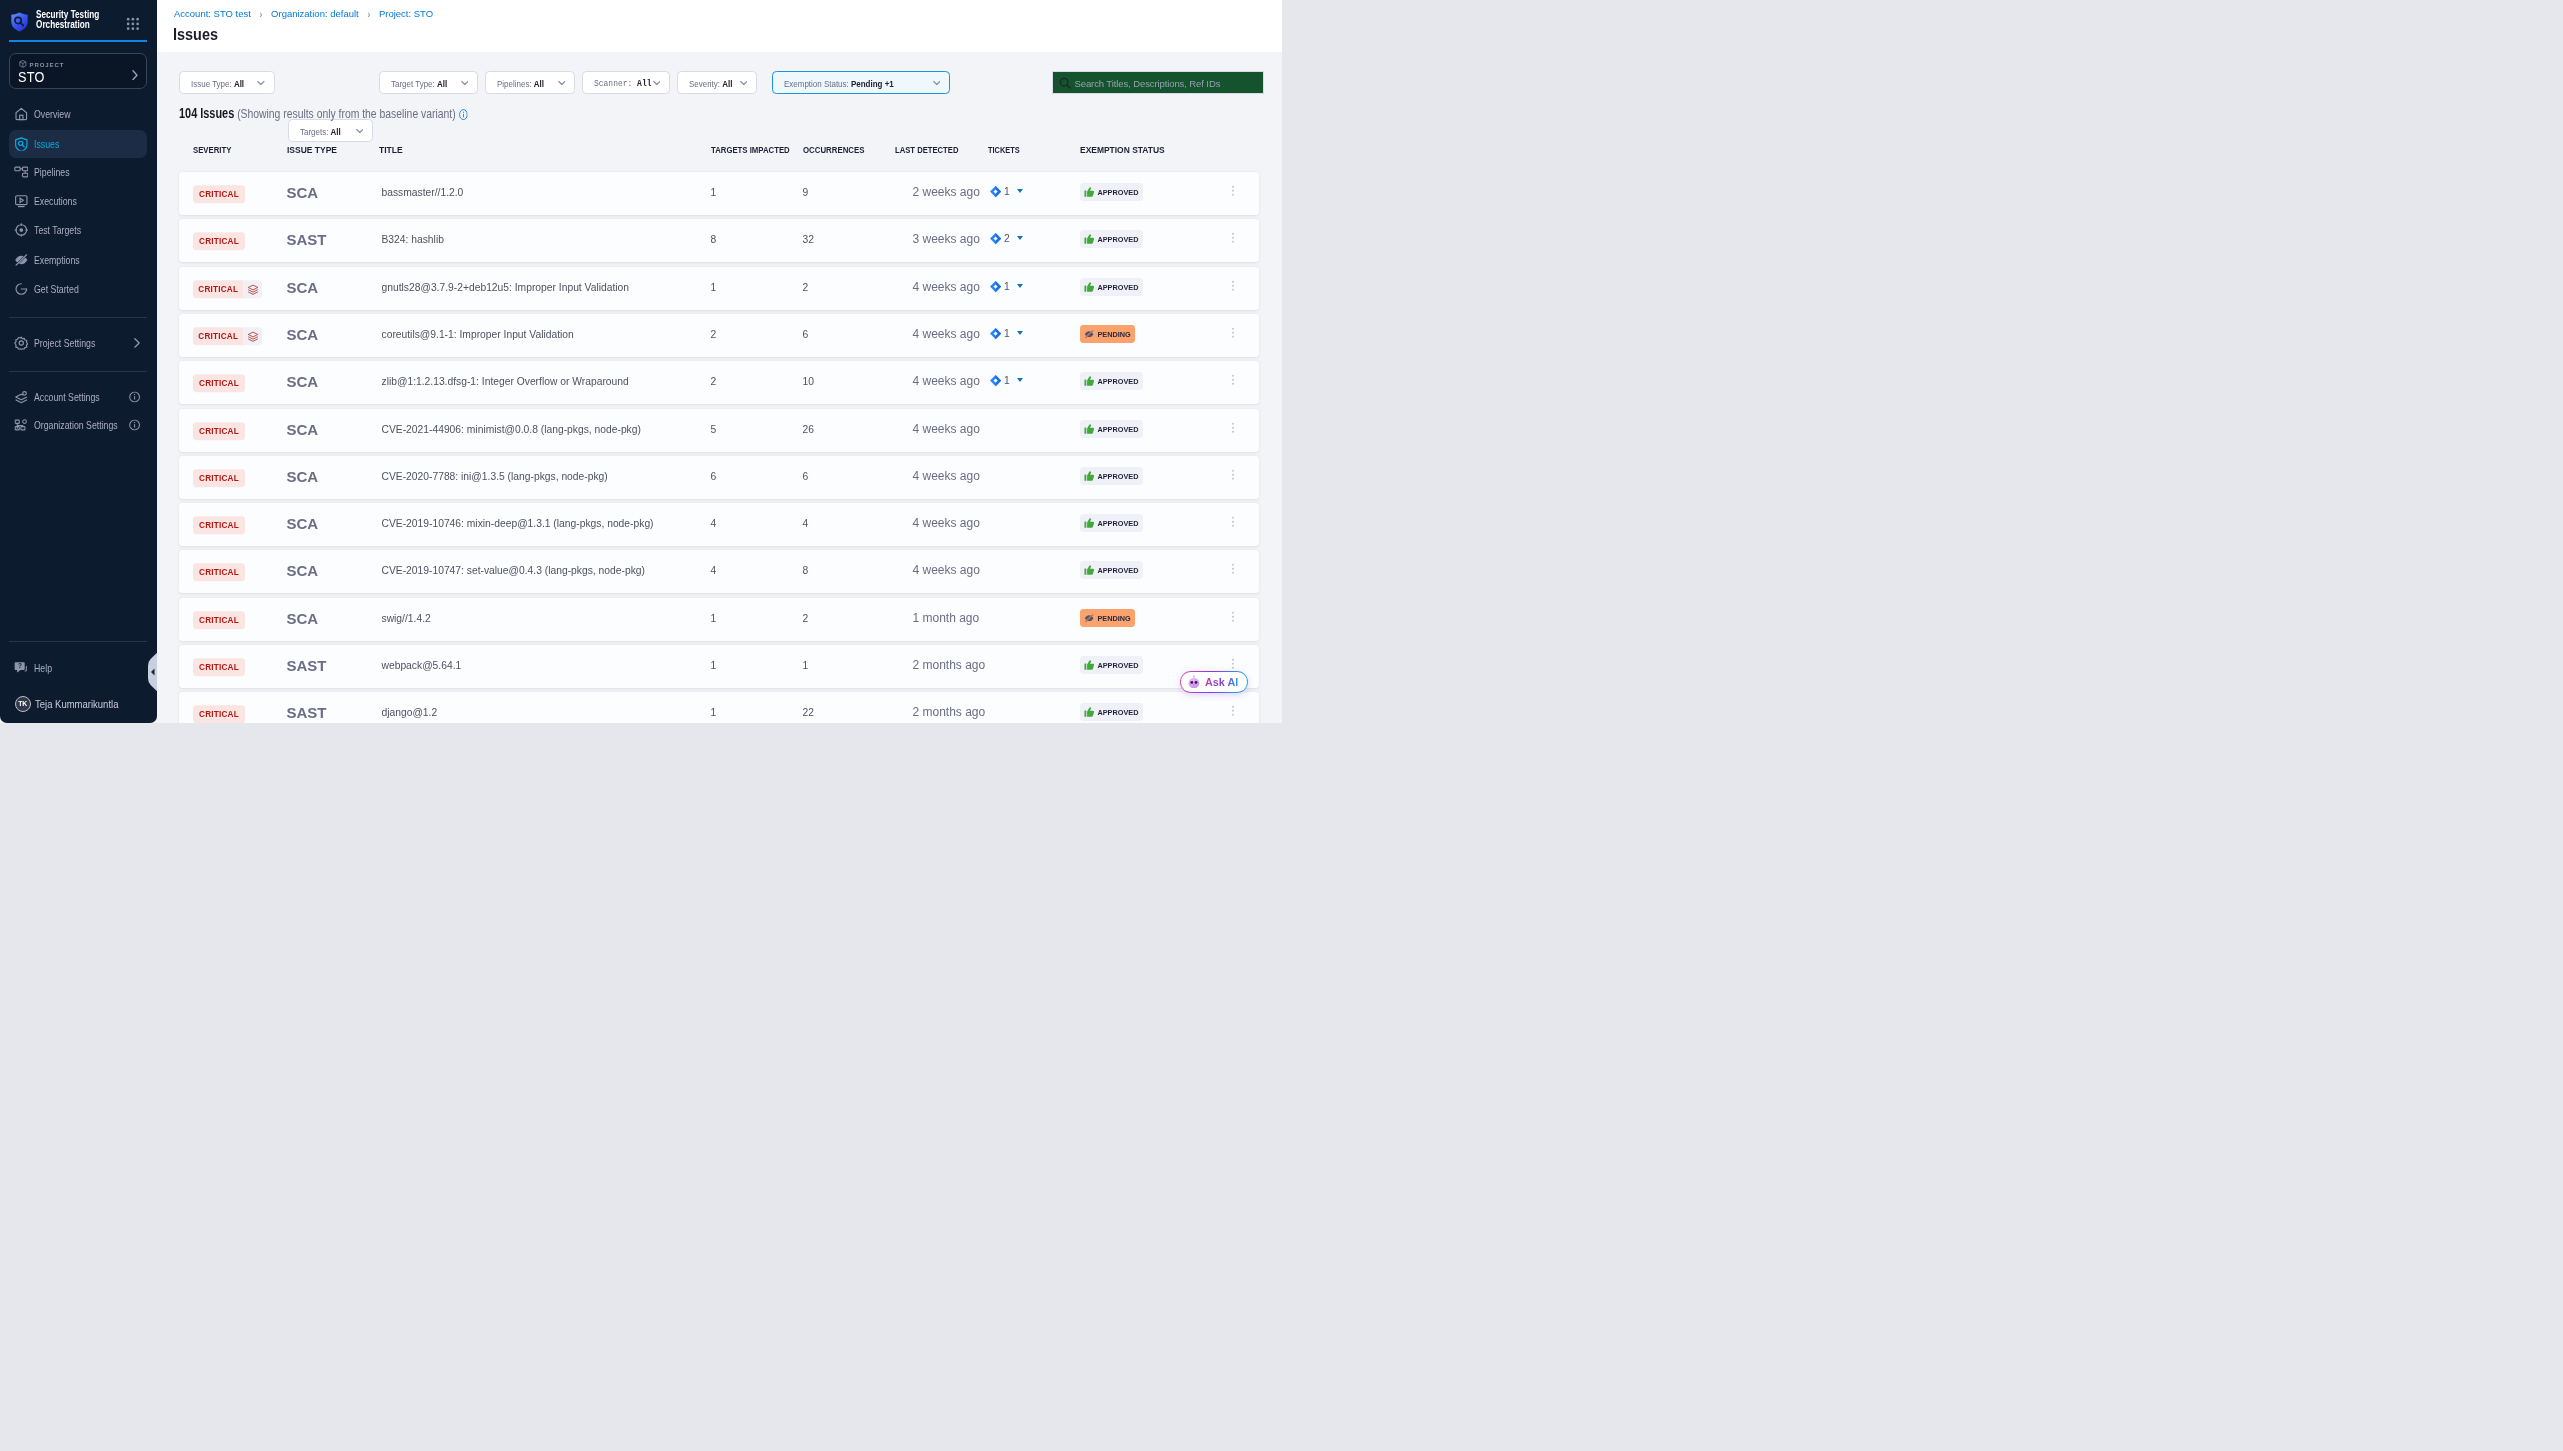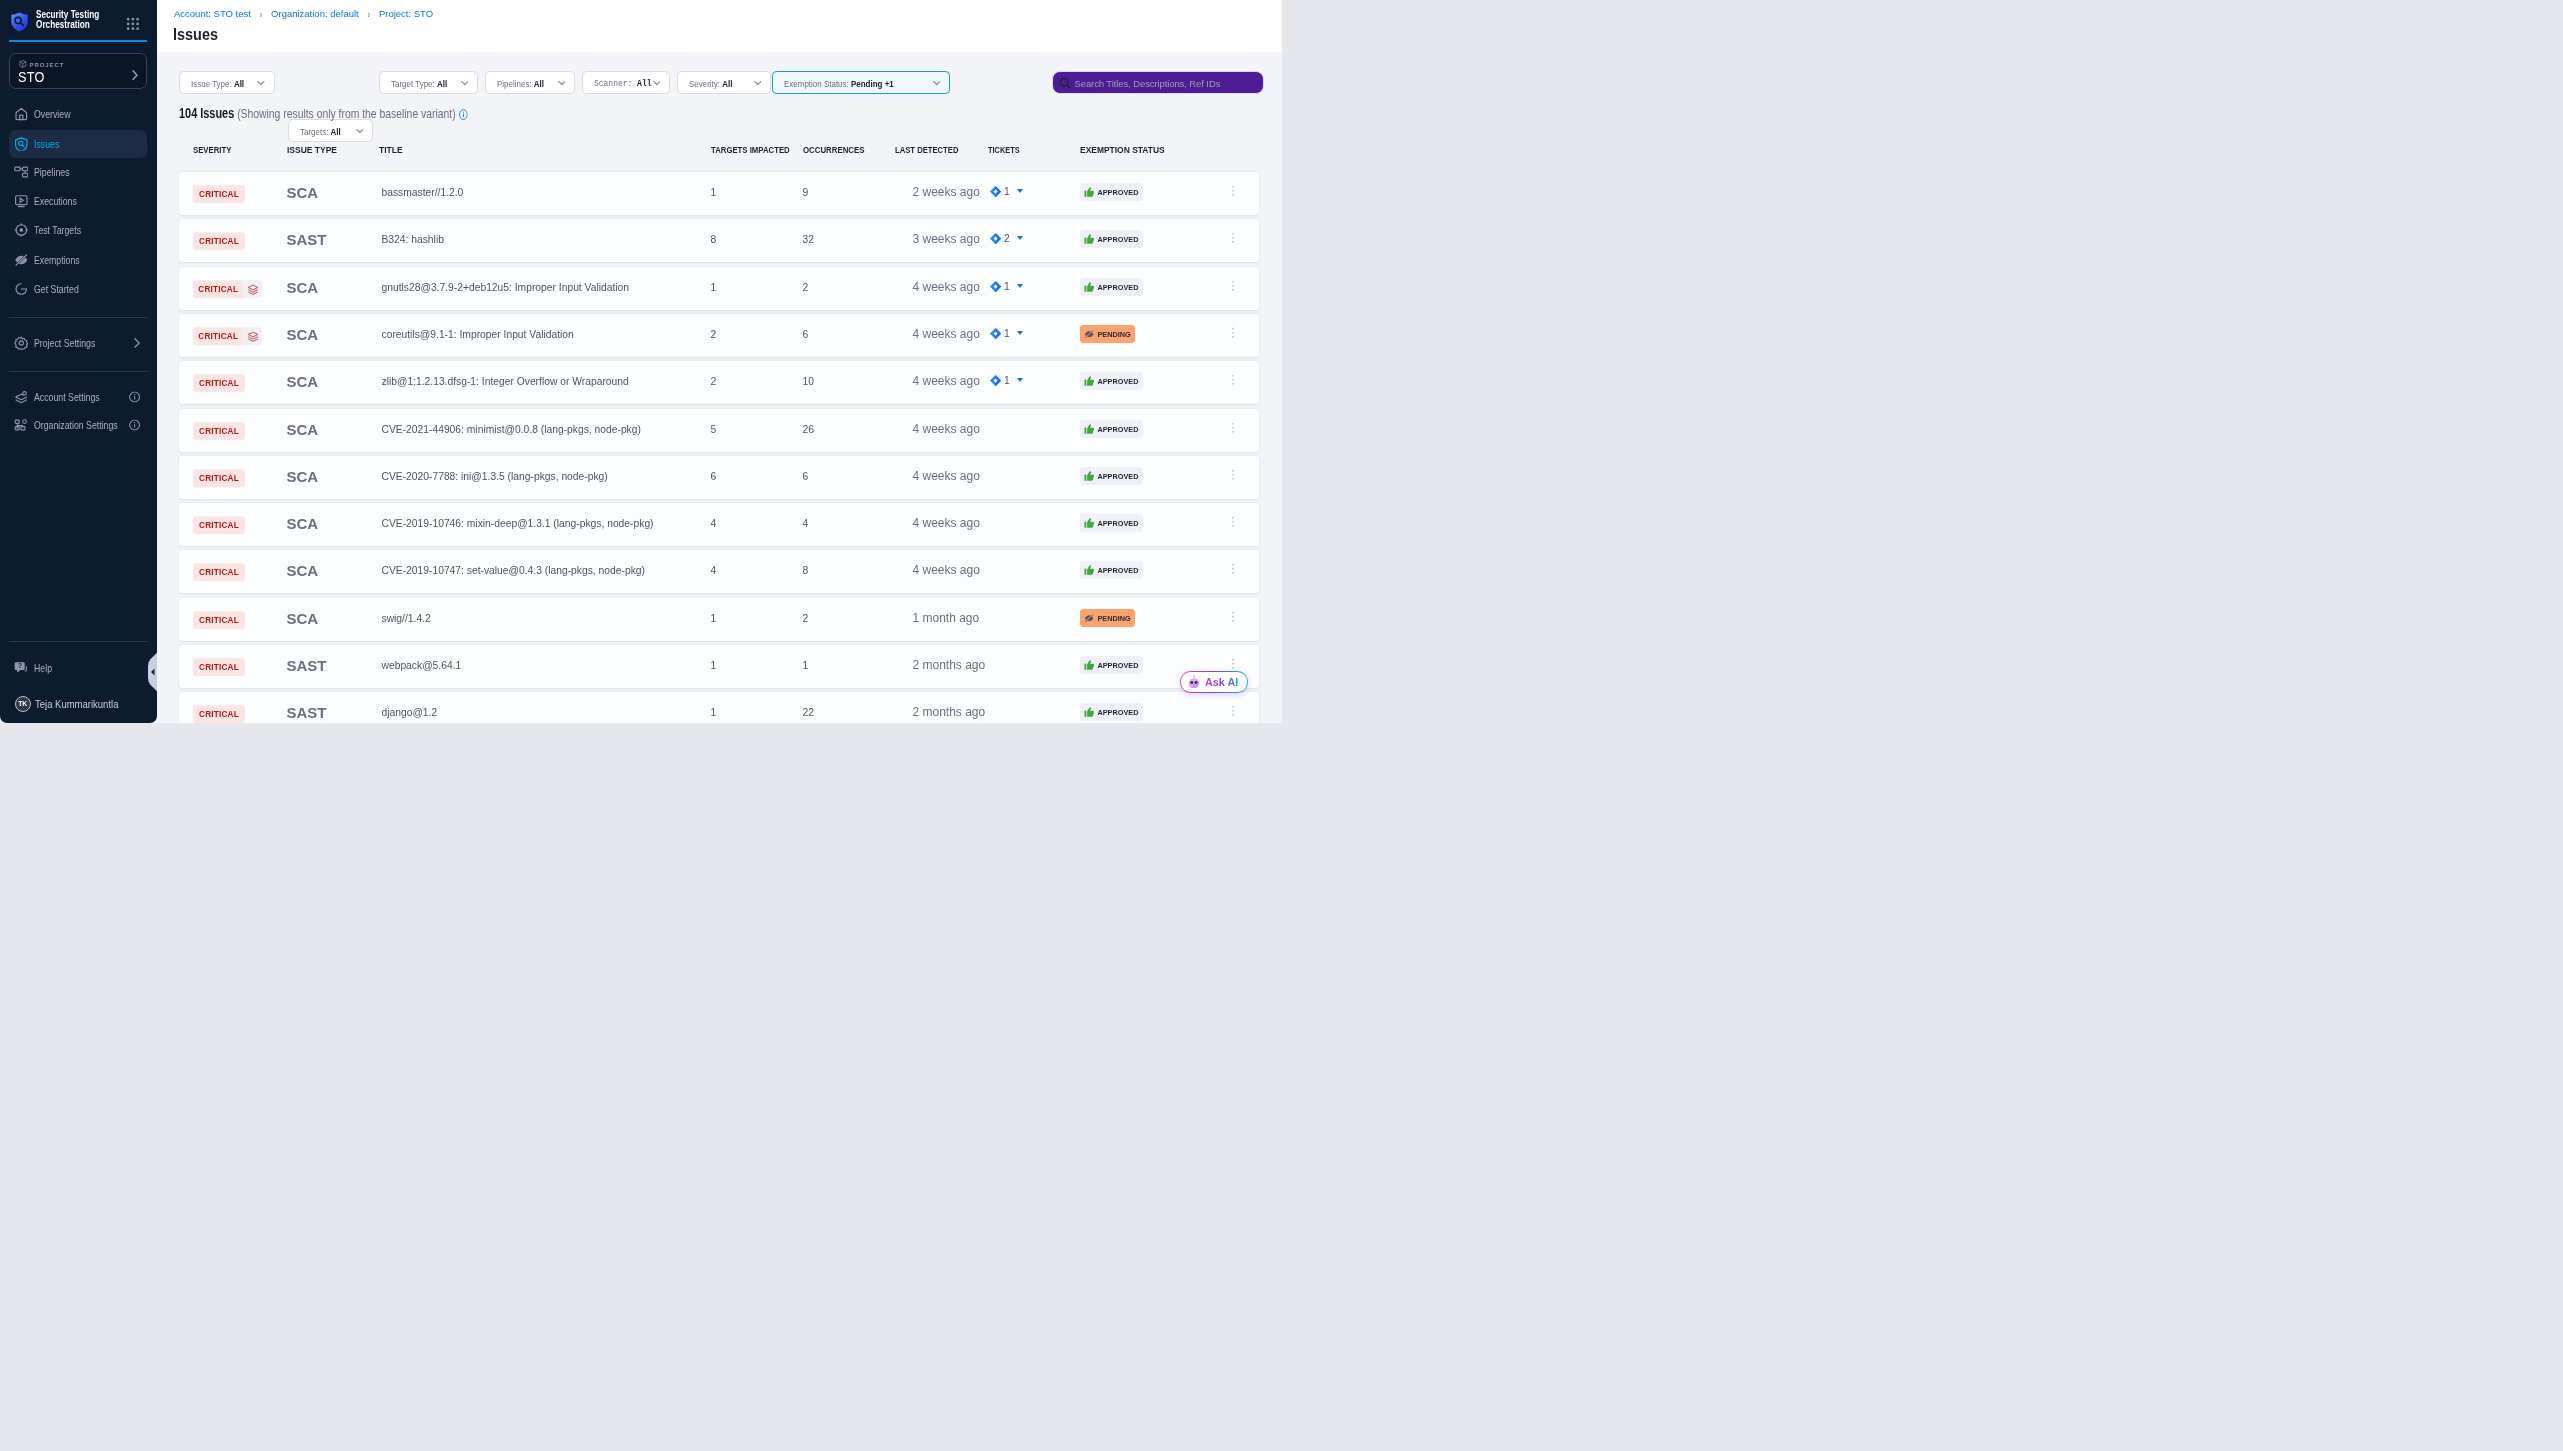--- a/index.html
+++ b/index.html
@@ -31,21 +31,21 @@
 .hdr { position:absolute; left:0; top:0; width:1324px; height:52px; background:#fff; }
 .crumbs { position:absolute; left:17px; top:7.7px; font-size:9.5px; color:#0278d5; }
 .crumbs .sep { display:inline-block; margin:0 6px; color:#9699ac; font-size:8.6px; font-weight:bold; transform:scaleY(1.3); }
 .hdr h1 { position:absolute; left:16.3px; top:25px; font-size:17px; font-weight:bold; color:#1c1e2d; transform:scaleX(0.85); transform-origin:left top; }
 
 .fbtn { position:absolute; top:71px; height:23px; background:#fff; border:0.9px solid #d8dbe7; border-radius:4.3px; font-size:9.5px; color:#6b6d85; white-space:nowrap; }
 .fbtn .in { position:absolute; left:11.2px; top:50%; transform:translateY(-50%) scaleX(0.84); transform-origin:left center; white-space:nowrap; }
 .fbtn b { color:#22222a; }
 .fbtn .chev { position:absolute; right:8.6px; top:50%; transform:translateY(-50%); width:7.7px; height:5.2px; }
 .fbtn.hl { background:#eef8fd; border:1.4px solid #1b94dc; }
-.search { position:absolute; left:895px; top:71px; width:212px; height:23px; background:#4c1d95; border:0.9px solid #d9dce8; border-radius:8px;text-align:center; }
+.search { position:absolute; left:895px; top:71px; width:212px; height:23px; background:#14532d; border:0.9px solid #d9dce8; border-radius:1px;text-align:center; }
 .search .mag { position:absolute; left:6px; top:5.2px; width:12px; height:12px; }
 .search .ph { position:absolute; left:21.5px; top:5.6px; font-size:9.5px; letter-spacing:-0.1px; color:#98a1b3; }
 .count-line { position:absolute; left:22.4px; top:105px; font-size:13.3px; color:#6b6d85; transform:scaleX(0.78); transform-origin:left top; white-space:nowrap; }
 .count-line b { color:#16181f; font-size:14px; }
 .info-i { display:inline-block; vertical-align:-1.7px; margin-left:4.3px; }
 
 .thead { position:absolute; top:145px; font-size:8.6px; font-weight:bold; color:#1c2033; letter-spacing:0px; transform-origin:left top; }
 .row { position:absolute; left:21.5px; width:1080px; height:43px; background:#fcfdff; border-radius:3.4px; box-shadow:0 0.9px 2.6px rgba(35,38,59,0.1); }
 .cell { position:absolute; top:20.4px; transform:translateY(-50%); white-space:nowrap; }
 .c-type { left:108px; font-size:15px; color:#6b6d85;font-weight:bold; }
@@ -107,21 +107,21 @@
         <svg class="chev" viewBox="0 0 10 6">
           <path d="M1 1l4 4 4-4" fill="none" stroke="#8e93a9" stroke-width="1.6" stroke-linecap="round"></path>
         </svg>
       </div>
   <div class="fbtn" style="left:425px;width:88px;font-family:Liberation Mono, monospace;">
         <span class="in">Scanner: <b>All</b></span>
         <svg class="chev" viewBox="0 0 10 6">
           <path d="M1 1l4 4 4-4" fill="none" stroke="#8e93a9" stroke-width="1.6" stroke-linecap="round"></path>
         </svg>
       </div>
-  <div class="fbtn" style="left:520px;width:94px;">
+  <div class="fbtn" style="left:520px;width:80px;">
         <span class="in">Severity: <b>All</b></span>
         <svg class="chev" viewBox="0 0 10 6">
           <path d="M1 1l4 4 4-4" fill="none" stroke="#8e93a9" stroke-width="1.6" stroke-linecap="round"></path>
         </svg>
       </div>
   <div class="fbtn hl" style="left:615px;width:178px;padding-left:16px;">
         <span class="in">Exemption Status: <b>Pending +1</b></span>
         <svg class="chev" viewBox="0 0 10 6">
           <path d="M1 1l4 4 4-4" fill="none" stroke="#8e93a9" stroke-width="1.6" stroke-linecap="round"></path>
         </svg>

